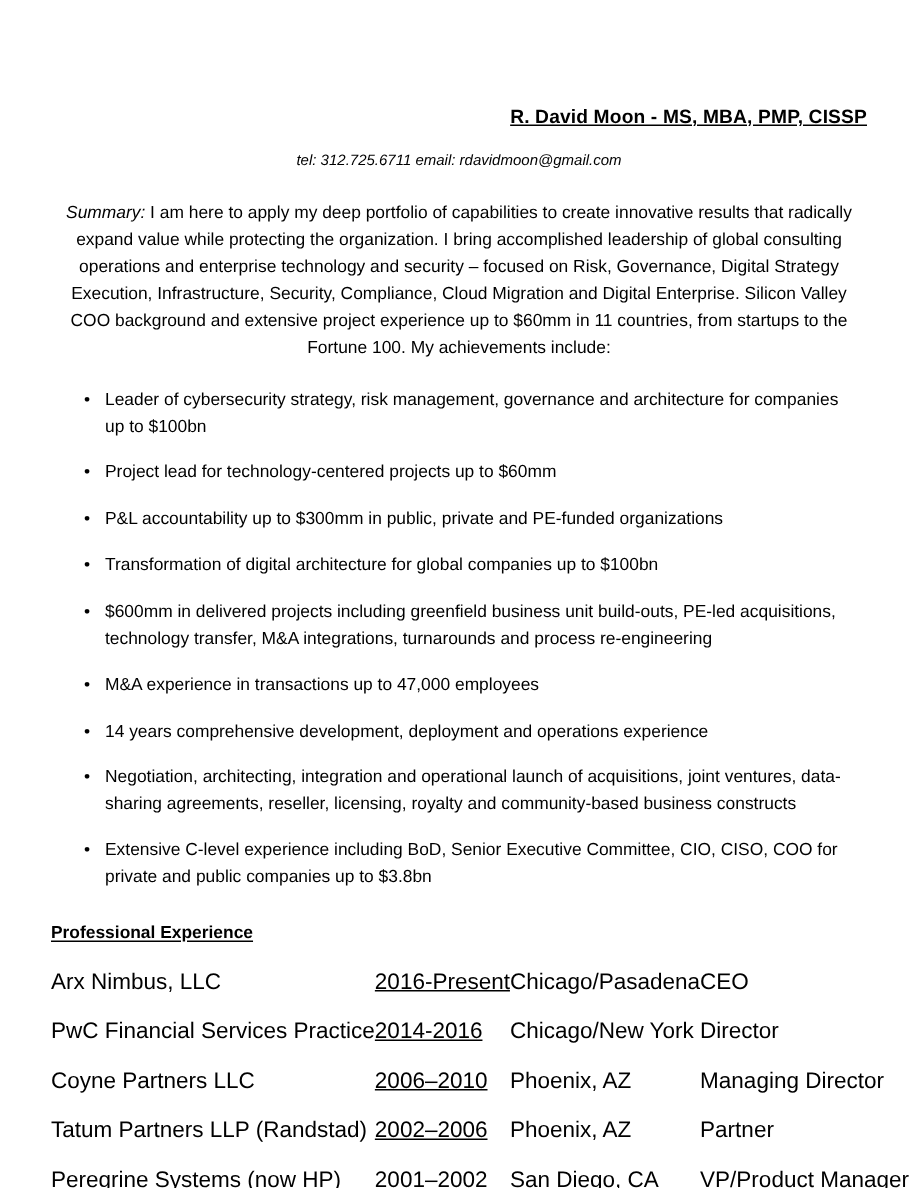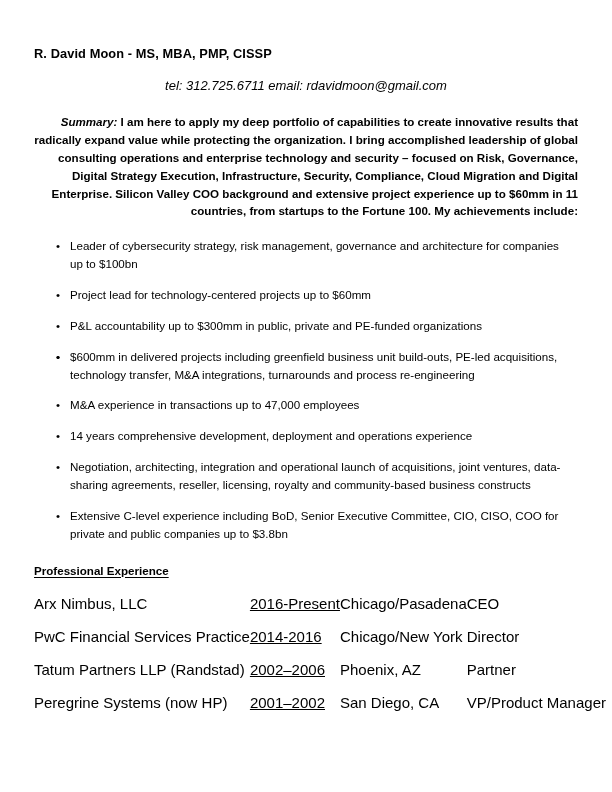--- a/index.html
+++ b/index.html
@@ -20,44 +20,44 @@
     height: 792px;
     box-sizing: border-box;
     padding: 0 34px;
     background: #ffffff;
     overflow: hidden;
   }
 
   
   .name-heading {
     margin: 0;
-    padding-top: 46px;
-    text-align: left;
+    padding-top: 70px;
+    text-align: right;
     font-size: 12.8px;
     font-weight: bold;
     letter-spacing: 0.1px;
     line-height: 1.2;
+    text-decoration: underline;
   }
   .contact-line {
     margin: 0;
     padding-top: 17px;
     text-align: center;
-    font-size: 13px;
+    font-size: 10px;
     font-style: italic;
     line-height: 1.2;
   }
 
   
   .summary {
     margin: 0;
     padding-top: 19px;
     font-size: 11.6px;
     line-height: 1.545;
-    text-align: right;
-    font-weight: bold;
+    text-align: center;
   }
   .summary-label {
     font-style: italic;
   }
 
   
   .achievements {
     list-style: none;
     margin: 0;
     padding: 17px 0 0 0;
@@ -130,20 +130,21 @@
     <li class="achievement-item">
       <span class="bullet-marker">•</span>
       <span>Project lead for technology-centered projects up to $60mm</span>
     </li>
     <li class="achievement-item">
       <span class="bullet-marker">•</span>
       <span>P&amp;L accountability up to $300mm in public, private and PE-funded organizations</span>
     </li>
     <li class="achievement-item">
       <span class="bullet-marker">•</span>
+      <span>Transformation of digital architecture for global companies up to $100bn</span>
     </li>
     <li class="achievement-item">
       <span class="bullet-marker">•</span>
       <span>$600mm in delivered projects including greenfield business unit build-outs, PE-led acquisitions, technology transfer, M&amp;A integrations, turnarounds and process re-engineering</span>
     </li>
     <li class="achievement-item">
       <span class="bullet-marker">•</span>
       <span>M&amp;A experience in transactions up to 47,000 employees</span>
     </li>
     <li class="achievement-item">
@@ -170,20 +171,26 @@
         <td class="col-location">Chicago/Pasadena</td>
         <td class="col-title">CEO</td>
       </tr>
       <tr>
         <td class="col-company">PwC Financial Services Practice</td>
         <td class="col-years">2014-2016</td>
         <td class="col-location">Chicago/New York</td>
         <td class="col-title">Director</td>
       </tr>
       <tr>
+        <td class="col-company">Coyne Partners LLC</td>
+        <td class="col-years">2006–2010</td>
+        <td class="col-location">Phoenix, AZ</td>
+        <td class="col-title"> Managing Director</td>
+      </tr>
+      <tr>
         <td class="col-company">Tatum Partners LLP (Randstad)</td>
         <td class="col-years">2002–2006</td>
         <td class="col-location">Phoenix, AZ</td>
         <td class="col-title">Partner</td>
       </tr>
       <tr>
         <td class="col-company">Peregrine Systems (now HP)</td>
         <td class="col-years">2001–2002</td>
         <td class="col-location">San Diego, CA</td>
         <td class="col-title">VP/Product Manager</td>

